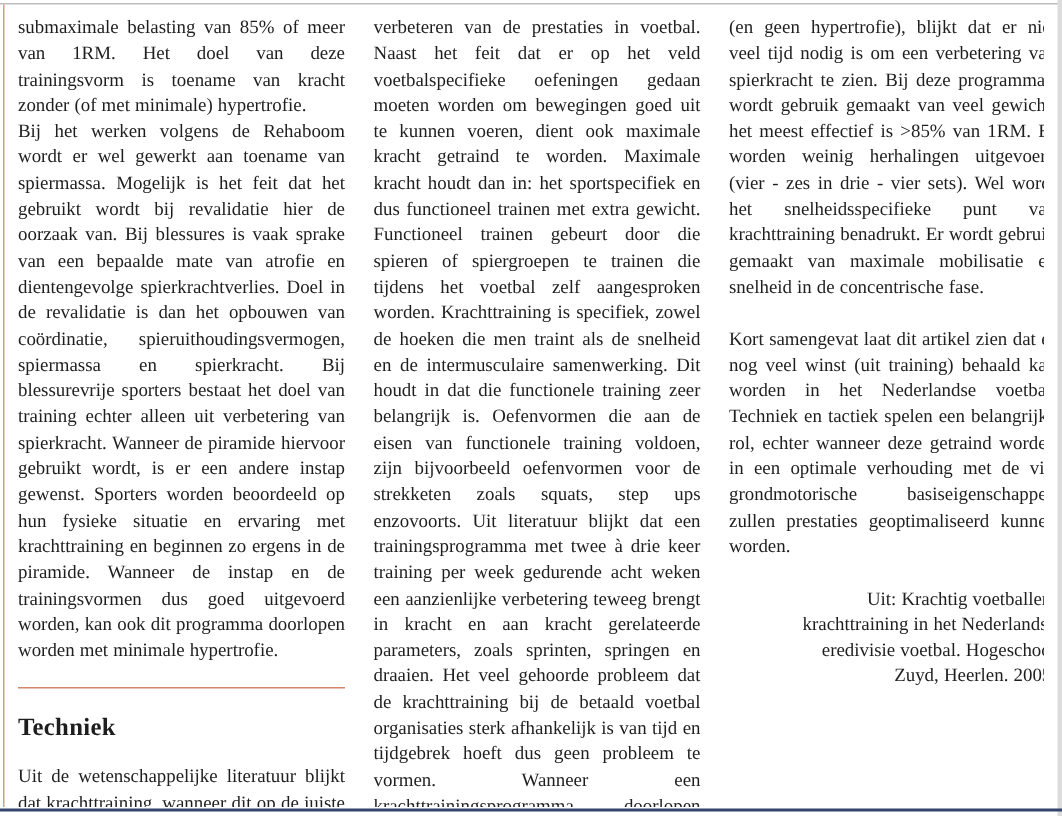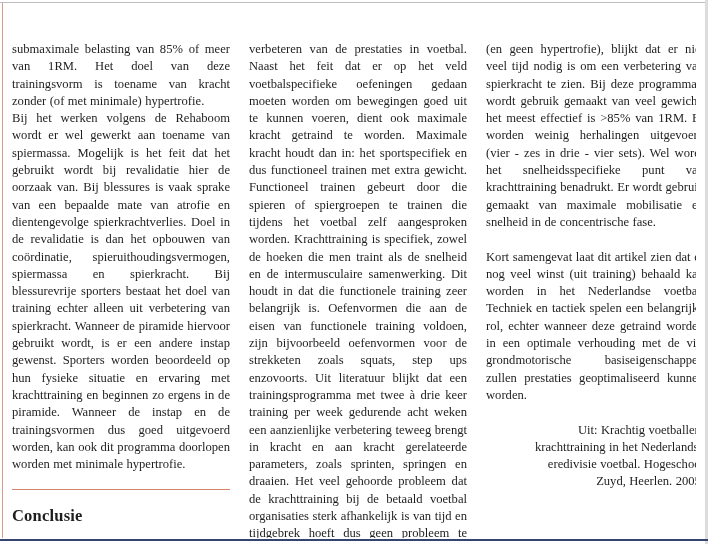--- a/index.html
+++ b/index.html
@@ -49,21 +49,20 @@
     top: 10px; left: 12px; right: 12px; bottom: 6px;
     display: flex;
     gap: 19px;
     overflow: hidden;
   }
   .col {
     width: 218px;
     flex: 0 0 218px;
     overflow: hidden;
     color: var(--text, #1e1e1e);
-    margin-top: 31px;
   }
   .col p {
     margin: 0;
     font-size: 12.6px;
     line-height: 17.3px;
     text-align: justify;
     hyphens: auto;
     -webkit-hyphens: auto;
     word-spacing: 0.02em;
   }
@@ -98,21 +97,21 @@
   <div class="top-line"></div>
   <div class="left-line"></div>
   <div class="right-strip"></div>
 
   <div class="columns">
 
     <div class="col">
       <p>submaximale belasting van 85% of meer van 1RM. Het doel van deze trainingsvorm is toename van kracht zonder (of met minimale) hypertrofie.</p>
       <p>Bij het werken volgens de Rehaboom wordt er wel gewerkt aan toename van spiermassa. Mogelijk is het feit dat het gebruikt wordt bij revalidatie hier de oorzaak van. Bij blessures is vaak sprake van een bepaalde mate van atrofie en dientengevolge spierkrachtverlies. Doel in de revalidatie is dan het opbouwen van coördinatie, spieruithoudingsvermogen, spiermassa en spierkracht. Bij blessurevrije sporters bestaat het doel van training echter alleen uit verbetering van spierkracht. Wanneer de piramide hiervoor gebruikt wordt, is er een andere instap gewenst. Sporters worden beoordeeld op hun fysieke situatie en ervaring met krachttraining en beginnen zo ergens in de piramide. Wanneer de instap en de trainingsvormen dus goed uitgevoerd worden, kan ook dit programma doorlopen worden met minimale hypertrofie.</p>
       <hr class="section-rule">
-      <h2 class="section-heading">Conclusie</h2>
+      <h2 class="section-heading">Techniek</h2>
       <p>Uit de wetenschappelijke literatuur blijkt dat krachttraining, wanneer dit op de juiste wijze wordt uitgevoerd, effectief is voor het</p>
     </div>
 
     <div class="col">
       <p>verbeteren van de prestaties in voetbal. Naast het feit dat er op het veld voetbalspecifieke oefeningen gedaan moeten worden om bewegingen goed uit te kunnen voeren, dient ook maximale kracht getraind te worden. Maximale kracht houdt dan in: het sportspecifiek en dus functioneel trainen met extra gewicht. Functioneel trainen gebeurt door die spieren of spiergroepen te trainen die tijdens het voetbal zelf aangesproken worden. Krachttraining is specifiek, zowel de hoeken die men traint als de snelheid en de intermusculaire samenwerking. Dit houdt in dat die functionele training zeer belangrijk is. Oefenvormen die aan de eisen van functionele training voldoen, zijn bijvoorbeeld oefenvormen voor de strekketen zoals squats, step ups enzovoorts. Uit literatuur blijkt dat een trainingsprogramma met twee à drie keer training per week gedurende acht weken een aanzienlijke verbetering teweeg brengt in kracht en aan kracht gerelateerde parameters, zoals sprinten, springen en draaien. Het veel gehoorde probleem dat de krachttraining bij de betaald voetbal organisaties sterk afhankelijk is van tijd en tijdgebrek hoeft dus geen probleem te vormen. Wanneer een krachttrainingsprogramma doorlopen wordt, waarbij aandacht besteedt wordt aan neurale adaptatie</p>
     </div>
 
     <div class="col">
       <p>(en geen hypertrofie), blijkt dat er niet veel tijd nodig is om een verbetering van spierkracht te zien. Bij deze programma's wordt gebruik gemaakt van veel gewicht, het meest effectief is &gt;85% van 1RM. Er worden weinig herhalingen uitgevoerd (vier - zes in drie - vier sets). Wel wordt het snelheidsspecifieke punt van krachttraining benadrukt. Er wordt gebruik gemaakt van maximale mobilisatie en snelheid in de concentrische fase.</p>
       <p class="gap-above">Kort samengevat laat dit artikel zien dat er nog veel winst (uit training) behaald kan worden in het Nederlandse voetbal. Techniek en tactiek spelen een belangrijke rol, echter wanneer deze getraind worden in een optimale verhouding met de vijf grondmotorische basiseigenschappen zullen prestaties geoptimaliseerd kunnen worden.</p>

